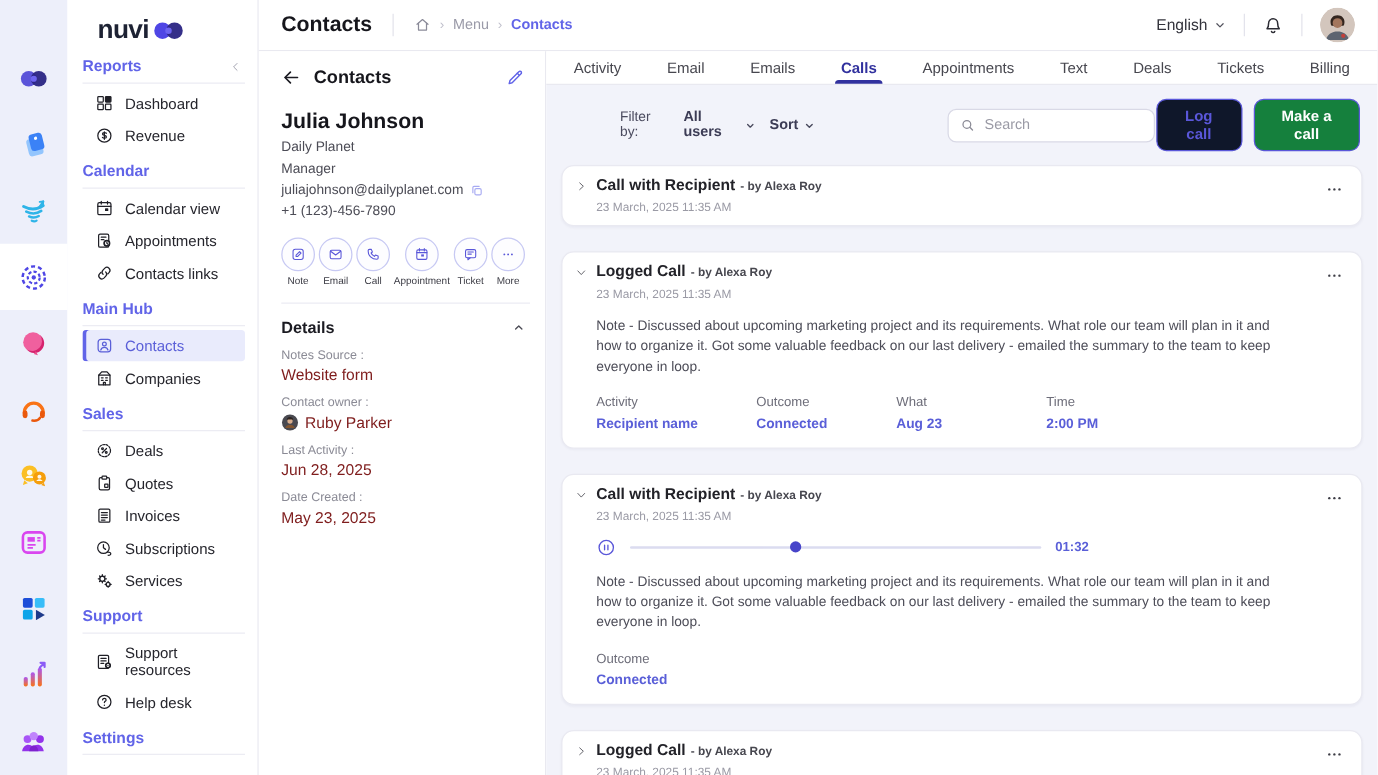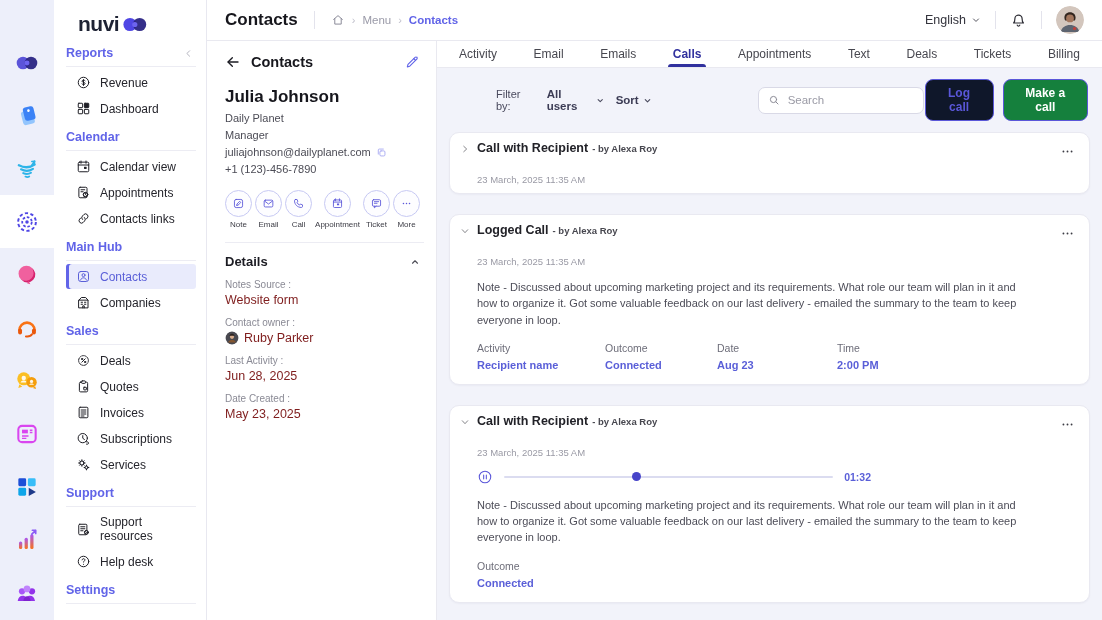--- a/index.html
+++ b/index.html
@@ -101,21 +101,21 @@
 
   .cards { display:flex; flex-direction:column; gap:20px; }
   .card { background:#fff; border:1px solid #e9e9f1; border-radius:10px; box-shadow:0 1px 2px rgba(25,25,70,0.04);
           display:flex; align-items:flex-start; padding:8px 12px 8px 8px; }
   .card-chevron { background:none; border:none; padding:2px; margin-top:1px; color:#47474f; cursor:pointer; display:flex; }
   .card-chevron svg { width:10px; height:10px; }
   .card-main { flex:1; padding-left:5px; min-width:0; }
   .card-title-row { display:flex; align-items:baseline; gap:4px; }
   .card-title { font-size:12.5px; font-weight:700; color:#222228; }
   .card-by { font-size:9.5px; font-weight:600; color:#47474f; }
-  .card-date { font-size:9.5px; color:#9a9aa5; margin-top:19px; }
+  .card-date { font-size:9.5px; color:#9a9aa5; margin-top:6px; }
   .card-note { font-size:11px; line-height:1.48; color:#4d4d58; margin-top:12px; padding-right:28px; }
   .card-fields { display:flex; margin-top:14px; padding-bottom:5px; }
   .cfield-label { font-size:10.5px; color:#6d6d79; }
   .cfield-value { font-size:11px; font-weight:600; color:#5a5fd8; margin-top:5px; cursor:pointer; }
   .audio-row { display:flex; align-items:center; gap:11px; margin-top:11px; width:394px; }
   .audio-btn { background:none; border:none; padding:0; color:#5a57d9; cursor:pointer; display:flex; }
   .audio-btn svg { width:16px; height:16px; }
   .audio-track { flex:1; height:2px; background:#dbdcf0; border-radius:2px; position:relative; cursor:pointer; }
   .audio-dot { position:absolute; top:-3.5px; width:9px; height:9px; border-radius:50%; background:#4744c9; }
   .audio-time { font-size:10.5px; font-weight:600; color:#5a5fd8; }
@@ -244,36 +244,36 @@
             <span style="display: flex; color: rgb(154, 154, 168);">
               <svg viewBox="0 0 24 24" fill="none" stroke="currentColor" stroke-width="1.6" stroke-linecap="round" stroke-linejoin="round" style="width: 11px; height: 11px;">
                 <path d="M14.5 6 8.5 12l6 6"></path>
               </svg>
             </span>
           </div>
           <div class="sb-divider"></div>
           <div class="sb-item">
             <span style="display: flex;">
               <svg viewBox="0 0 24 24" fill="none" stroke="currentColor" stroke-width="1.6" stroke-linecap="round" stroke-linejoin="round">
-                <circle cx="12" cy="12" r="8.4"></circle>
-                <path d="M12 7.3v9.4M14.6 9c-.7-1.1-5-1.4-5 .9 0 2.5 5 1.2 5 3.8 0 2.1-4 2-5.1.6"></path>
-              </svg>
-            </span>
-            <span>Revenue</span>
-          </div>
-          <div class="sb-item">
-            <span style="display: flex;">
-              <svg viewBox="0 0 24 24" fill="none" stroke="currentColor" stroke-width="1.6" stroke-linecap="round" stroke-linejoin="round">
                 <rect x="3.6" y="3.6" width="7" height="7" rx="1"></rect>
                 <rect x="13.4" y="3.6" width="7" height="7" rx="1" fill="currentColor"></rect>
                 <rect x="3.6" y="13.4" width="7" height="7" rx="1"></rect>
                 <rect x="13.4" y="13.4" width="7" height="7" rx="1"></rect>
               </svg>
             </span>
             <span>Dashboard</span>
+          </div>
+          <div class="sb-item">
+            <span style="display: flex;">
+              <svg viewBox="0 0 24 24" fill="none" stroke="currentColor" stroke-width="1.6" stroke-linecap="round" stroke-linejoin="round">
+                <circle cx="12" cy="12" r="8.4"></circle>
+                <path d="M12 7.3v9.4M14.6 9c-.7-1.1-5-1.4-5 .9 0 2.5 5 1.2 5 3.8 0 2.1-4 2-5.1.6"></path>
+              </svg>
+            </span>
+            <span>Revenue</span>
           </div>
         </div>
         <div class="sb-section">
           <div class="sb-header">
             <span class="sb-title">Calendar</span>
           </div>
           <div class="sb-divider"></div>
           <div class="sb-item">
             <span style="display: flex;">
               <svg viewBox="0 0 24 24" fill="none" stroke="currentColor" stroke-width="1.6" stroke-linecap="round" stroke-linejoin="round">
@@ -675,21 +675,21 @@
                   <div class="card-fields">
                     <div class="cfield" style="width: 128px;">
                       <div class="cfield-label">Activity</div>
                       <div class="cfield-value">Recipient name</div>
                     </div>
                     <div class="cfield" style="width: 112px;">
                       <div class="cfield-label">Outcome</div>
                       <div class="cfield-value">Connected</div>
                     </div>
                     <div class="cfield" style="width: 120px;">
-                      <div class="cfield-label">Date</div>
+                      <div class="cfield-label">What</div>
                       <div class="cfield-value">Aug 23</div>
                     </div>
                     <div class="cfield">
                       <div class="cfield-label">Time</div>
                       <div class="cfield-value">2:00 PM</div>
                     </div>
                   </div>
                 </div>
                 <button class="card-menu">
                   <svg viewBox="0 0 24 24">

